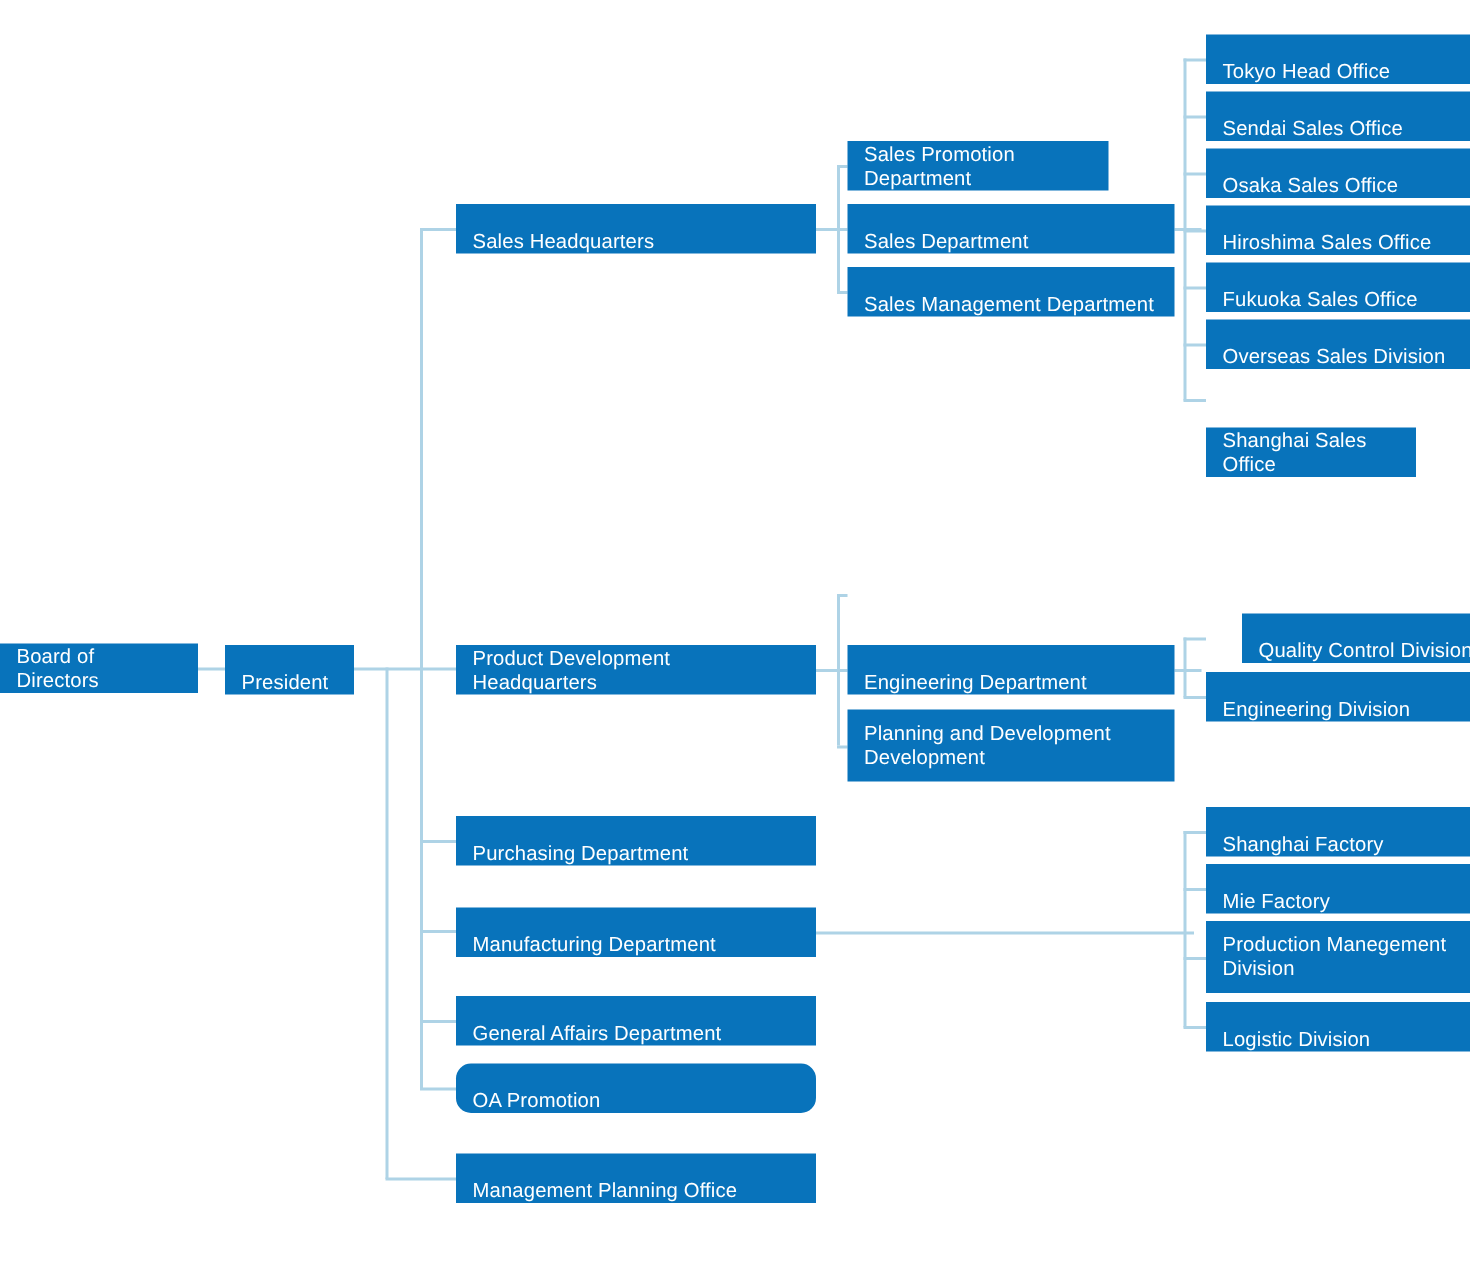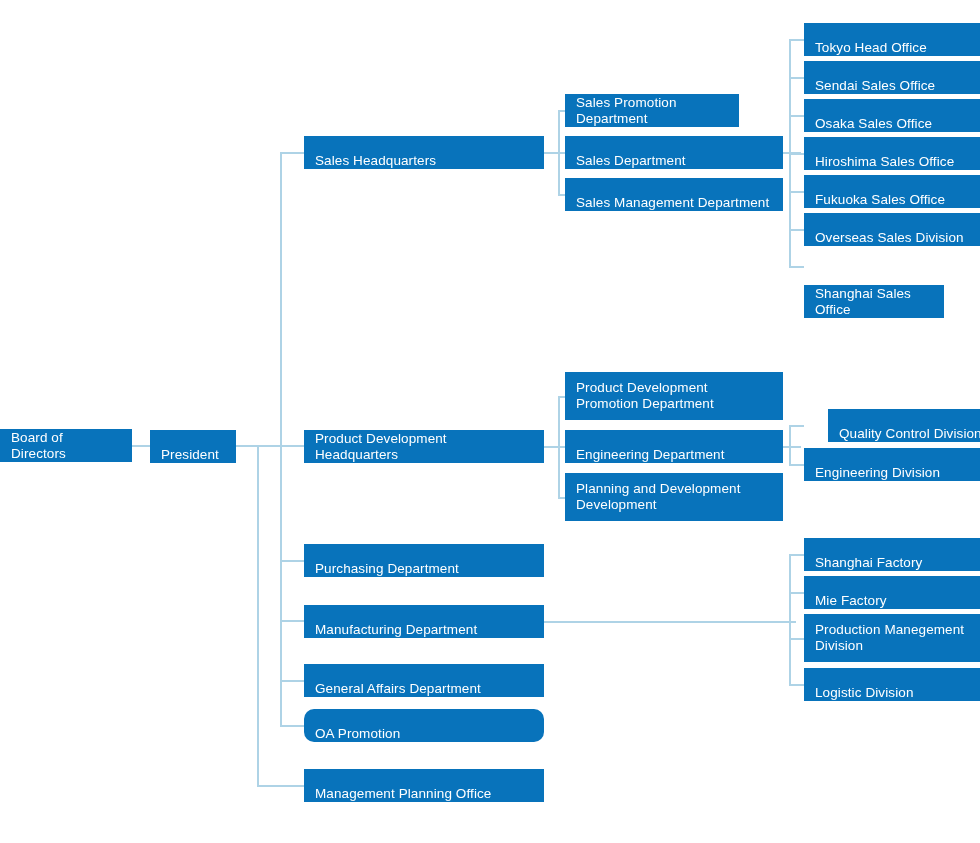--- a/index.html
+++ b/index.html
@@ -150,23 +150,20 @@
   </div>
 
   <div class="node single" style="left:804px; top:250px; width:140px; height:33px;margin-top:35px;">
     <span class="label">Shanghai Sales Office</span>
   </div>
 
   <div class="node single" style="left:304px; top:430px; width:240px; height:33px;">
     <span class="label">Product Development Headquarters</span>
   </div>
 
-  <div class="node" style="left:565px; top:372px; width:218px; height:48px;">
-    <span class="label">Product Development Promotion Department</span>
-  </div>
 
   <div class="node single" style="left:565px; top:430px; width:218px; height:33px;">
     <span class="label">Engineering Department</span>
   </div>
 
   <div class="node" style="left:565px; top:473px; width:218px; height:48px;">
     <span class="label">Planning and Development Development</span>
   </div>
 
   <div class="node single" style="left:828px; top:409px; width:176px; height:33px;">

